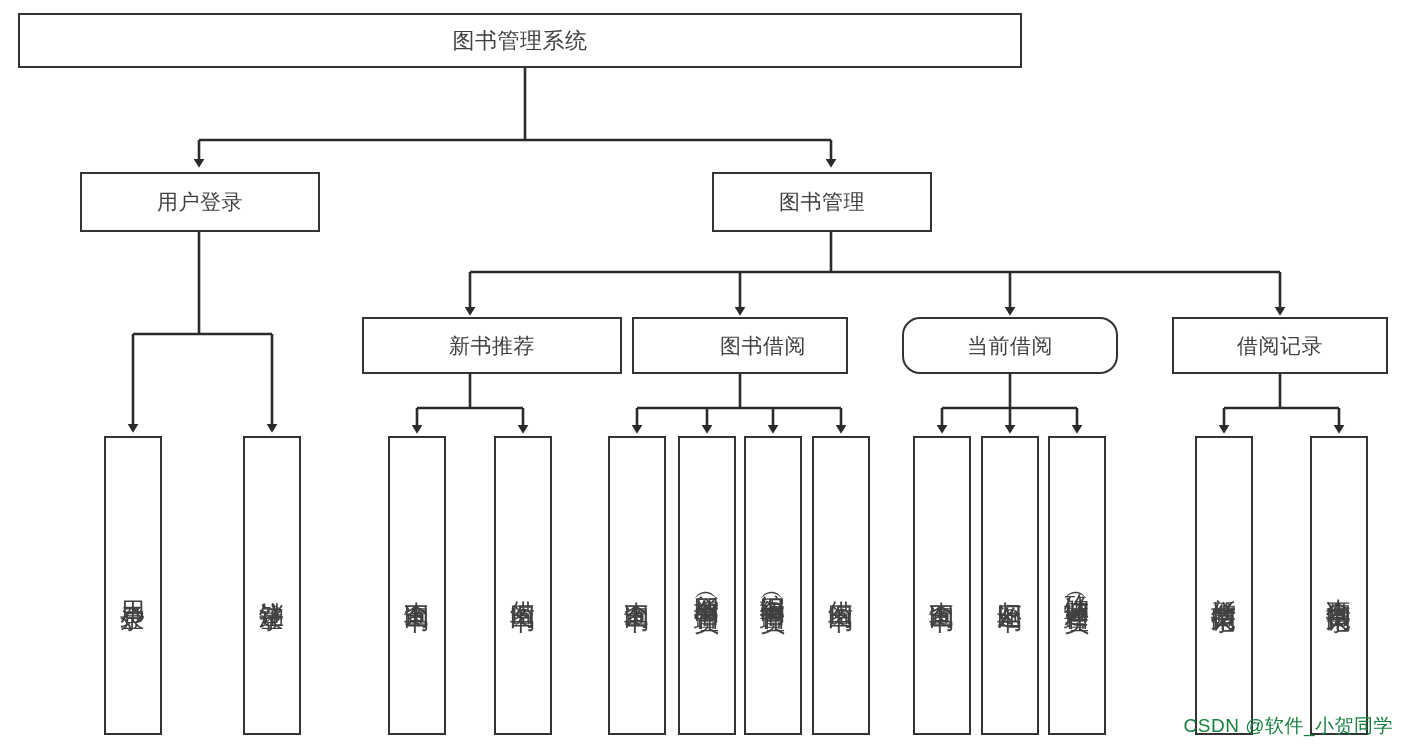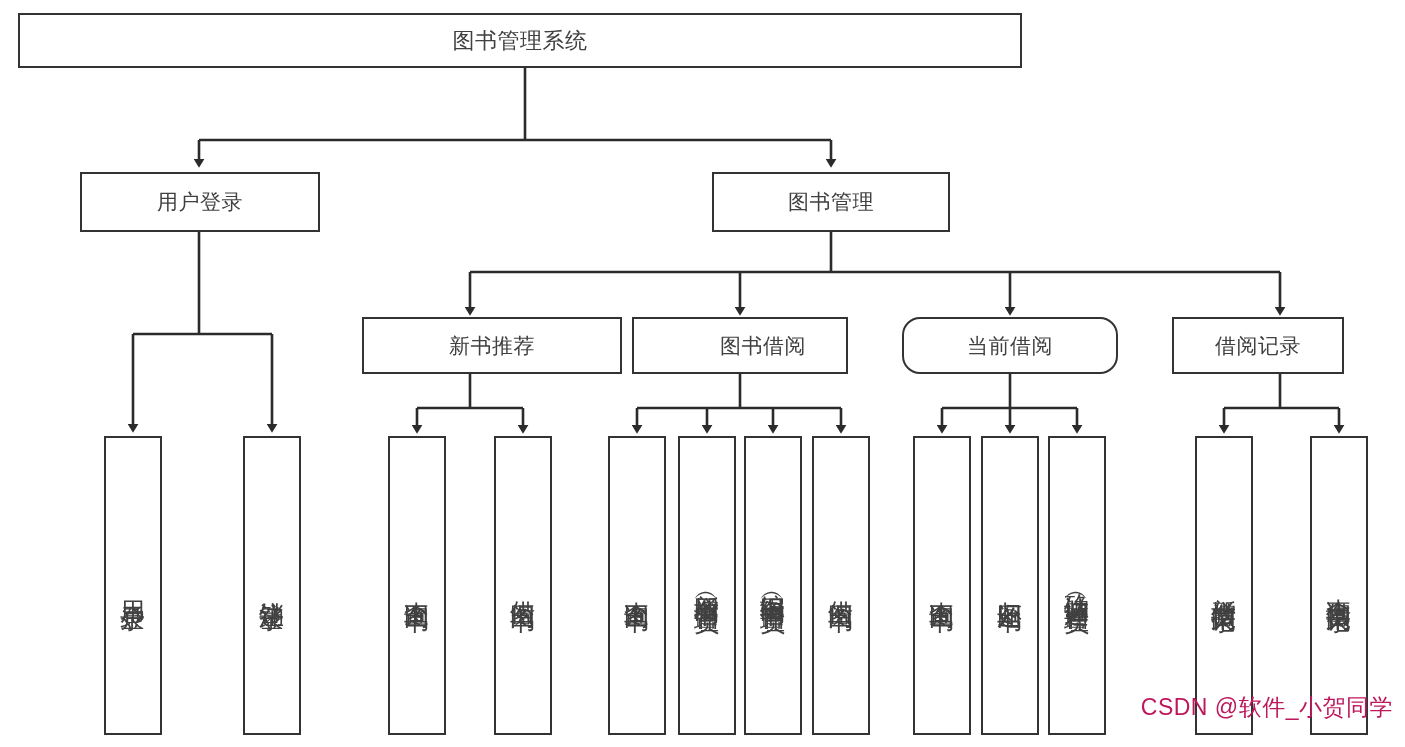--- a/index.html
+++ b/index.html
@@ -59,23 +59,23 @@
     text-orientation: upright;
     font-size: 25px;
     line-height: 1.04;
     letter-spacing: 2.5px;
     white-space: nowrap;
     max-height: 292px;
   }
   #watermark {
     position: absolute;
     right: 12px;
-    bottom: 24px;
-    font-size: 23px;
-    color: #be185d;
+    bottom: 8px;
+    font-size: 19px;
+    color: #15803d;
     letter-spacing: 0.5px;
     white-space: nowrap;
   }
 </style>
 </head>
 <body>
 
 <div id="canvas">
 
   <svg class="edges" viewBox="0 0 1405 747">
@@ -129,34 +129,34 @@
     </g>
   </svg>
 
   <div class="node horiz root" style="left:18px; top:13px; width:1004px; height:55px;">
     <span class="label">图书管理系统</span>
   </div>
 
   <div class="node horiz" style="left:80px; top:172px; width:240px; height:60px;">
     <span class="label">用户登录</span>
   </div>
-  <div class="node horiz" style="left:712px; top:172px; width:238px; height:60px;">
+  <div class="node horiz" style="left:712px; top:172px; width:220px; height:60px;">
     <span class="label">图书管理</span>
   </div>
 
   <div class="node horiz" style="left:362px; top:317px; width:260px; height:57px;">
     <span class="label">新书推荐</span>
   </div>
   <div class="node horiz" style="left:632px; top:317px; width:216px; height:57px;padding-left:46px;">
     <span class="label">图书借阅</span>
   </div>
   <div class="node horiz" style="left:902px; top:317px; width:216px; height:57px;border-radius:18px;">
     <span class="label">当前借阅</span>
   </div>
-  <div class="node horiz" style="left:1172px; top:317px; width:172px; height:57px;">
+  <div class="node horiz" style="left:1172px; top:317px; width:216px; height:57px;">
     <span class="label">借阅记录</span>
   </div>
 
   <div class="node vert" style="left:104px; top:436px; width:58px; height:299px;">
     <span class="label">用户登录</span>
   </div>
   <div class="node vert" style="left:243px; top:436px; width:58px; height:299px;">
     <span class="label">注销登录</span>
   </div>
 

